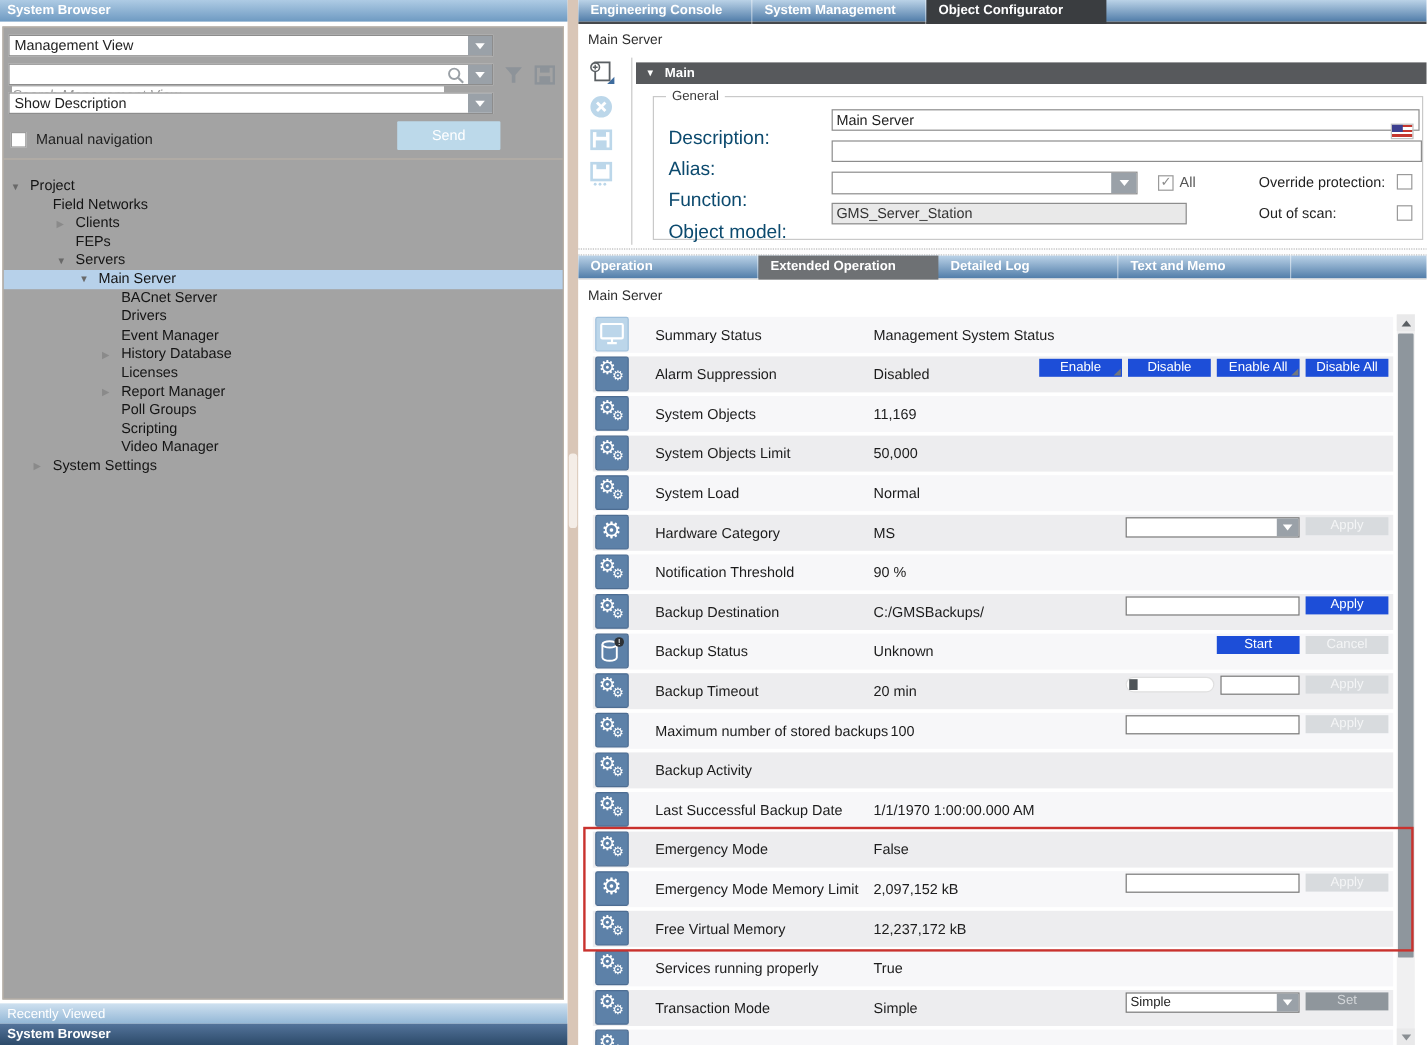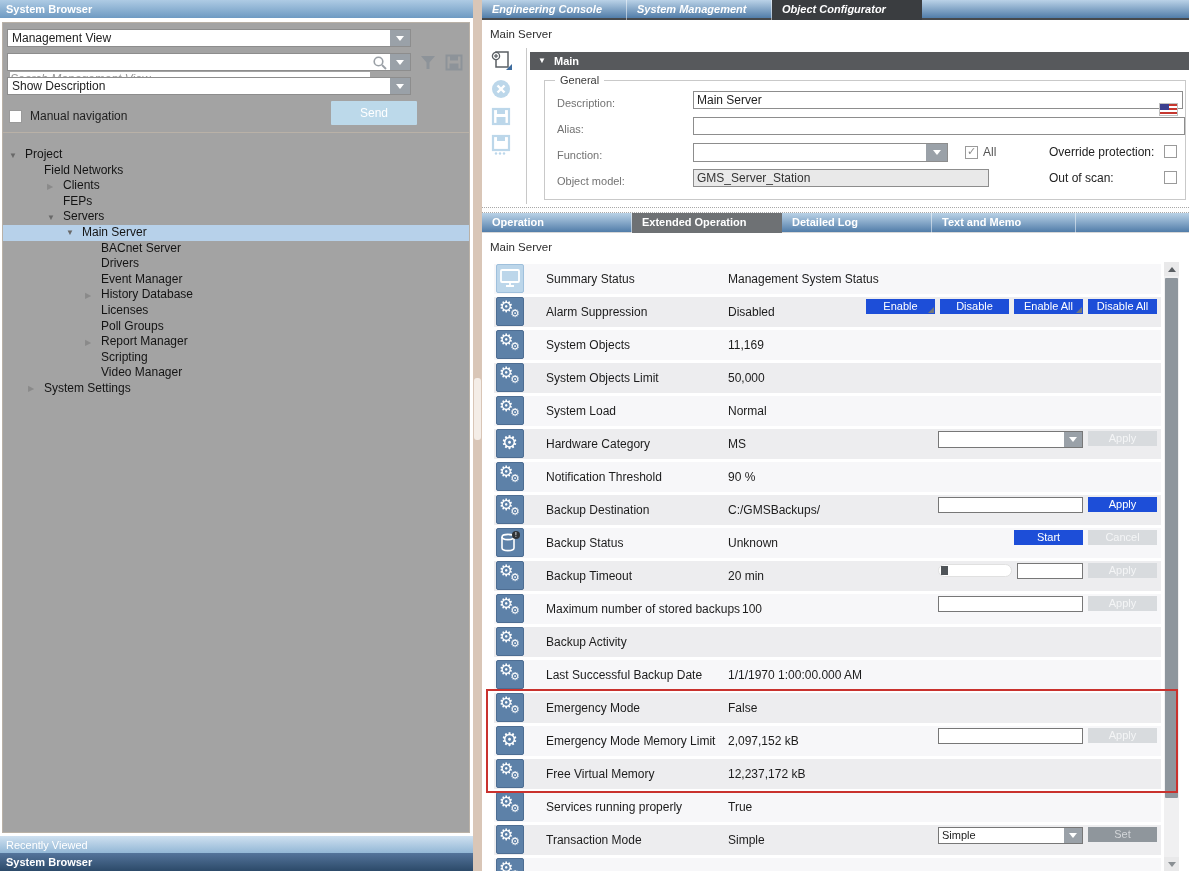--- a/index.html
+++ b/index.html
@@ -61,21 +61,21 @@
     position:absolute; left:0; bottom:0; width:473px; height:18px; line-height:18px; padding-left:6px;
     color:#fff; font-size:11px; font-weight:bold; background:linear-gradient(#54749b,#2c4a69);
   }
   
   .vsplit { position:absolute; left:473px; top:0; width:9px; height:871px; background:#d9c6b7; }
   .vsplit-thumb { position:absolute; left:1px; top:378px; width:7px; height:62px; background:#f4ede7; border-radius:3px; }
   
   .rp { position:absolute; left:482px; top:0; width:707px; height:871px; background:#fff; }
   .tabbar { height:20px; display:flex; background:linear-gradient(#bad2e7,#517da9); border-bottom:2px solid #46494c; }
   .tab { height:20px; line-height:19px; color:#fff; font-size:11px; font-weight:bold; padding-left:10px; border-right:1px solid rgba(255,255,255,.5); }
-  .tabbar1 .tab { width:145px;font-style:italic; }
+  .tabbar1 .tab { width:145px; }
   .tabbar1 .tab.sel { width:150px; background:#3a3d40; border-right:none; }
   .tabbar2 { position:absolute; top:213px; left:0; right:0; border-bottom:1px solid #d7d7d7; }
   .tabbar2 .tab { width:150px; }
   .tabbar2 .tab.sel { background:#6e7174; border-right:none; }
   .tabbar2 .tab:nth-child(4) { width:144px; }
   .crumb { position:absolute; left:8px; font-size:11.5px; color:#2e2e2e; }
   .crumb1 { top:28px; }
   .crumb2 { top:241px; }
   
   .cfg-toolbar { position:absolute; left:8px; top:50px; width:30px; }
@@ -83,21 +83,21 @@
   .tb-sep { position:absolute; left:44px; top:48px; height:156px; border-left:1px solid #c8c8c8; }
   
   .cfg-header {
     position:absolute; left:48px; right:0; top:52px; height:18px; background:#57595c;
     color:#fff; font-size:11px; font-weight:bold; line-height:18px; padding-left:24px;
   }
   .cfg-header::before { content:"▼"; position:absolute; left:8px; top:0; font-size:8px; color:#fff; }
   .gen-box { position:absolute; left:62px; right:3px; top:80px; height:120px; border:1px solid #c9c9c9; }
   .gen-legend { position:absolute; left:10px; top:-7px; background:#fff; padding:0 5px; font-size:11px; color:#3a3a3a; }
   .frow { position:absolute; left:0; right:0; height:18px; }
-  .flabel { position:absolute; left:12px; top:6px; font-size:11px; color:#737373; }
+  .flabel { position:absolute; left:12px; top:16px; font-size:16px; color:#0c4a6e; }
   .finput { position:absolute; left:148px; height:18px; border:1px solid #8d8d8d; background:#fff; font-family:inherit; font-size:12px; padding:0 3px; color:#222; }
   .fr1 { top:10px; } .fr2 { top:36px; } .fr3 { top:62px; } .fr4 { top:88px; }
   .flag {
     position:absolute; right:7px; top:12px; width:19px; height:13px; border:1px solid #c0c0c0;
     background:repeating-linear-gradient(#c5372f 0 2px,#fff 2px 4px); z-index:2;
   }
   .flag::after { content:""; position:absolute; left:0; top:0; width:9px; height:6px; background:#3c3f8f; }
   .fsel { position:absolute; left:148px; width:255px; height:19px; border:1px solid #8d8d8d; background:#fff; }
   .fsel .dd-btn { width:21px; height:17px; }
   .all-wrap { position:absolute; left:420px; top:2px; }
@@ -238,26 +238,26 @@
           </div>
         <div class="ti ind4">
             <span class="tw arr-r"></span>
             <span>History Database</span>
           </div>
         <div class="ti ind4">
             <span class="tw"></span>
             <span>Licenses</span>
           </div>
         <div class="ti ind4">
-            <span class="tw"></span>
-            <span>Poll Groups</span>
-          </div>
-        <div class="ti ind4">
             <span class="tw arr-r"></span>
             <span>Report Manager</span>
+          </div>
+        <div class="ti ind4">
+            <span class="tw"></span>
+            <span>Poll Groups</span>
           </div>
         <div class="ti ind4">
             <span class="tw"></span>
             <span>Scripting</span>
           </div>
         <div class="ti ind4">
             <span class="tw"></span>
             <span>Video Manager</span>
           </div>
         <div class="ti ind1">

